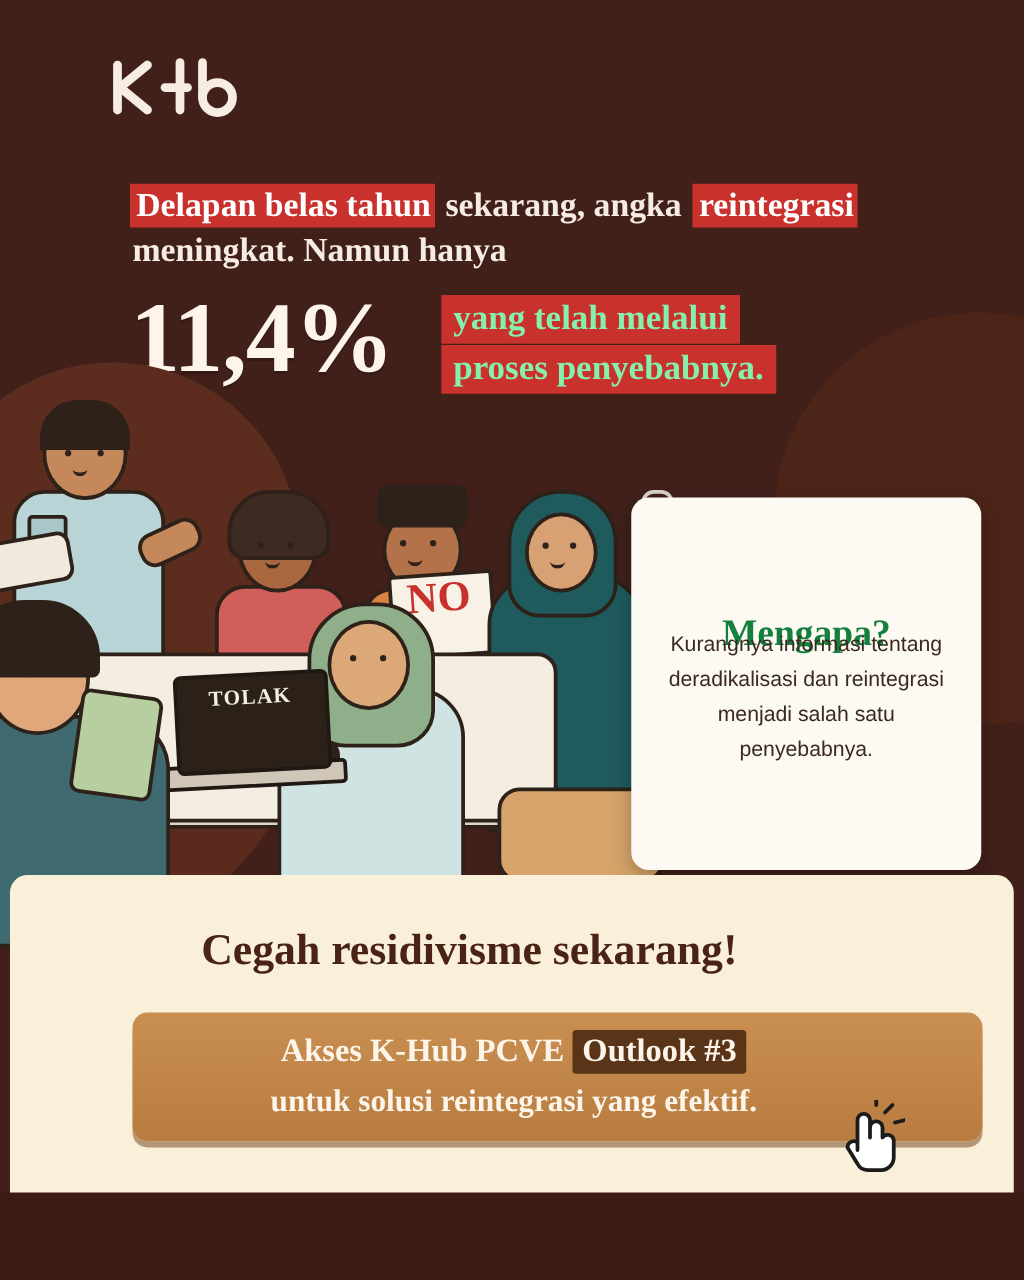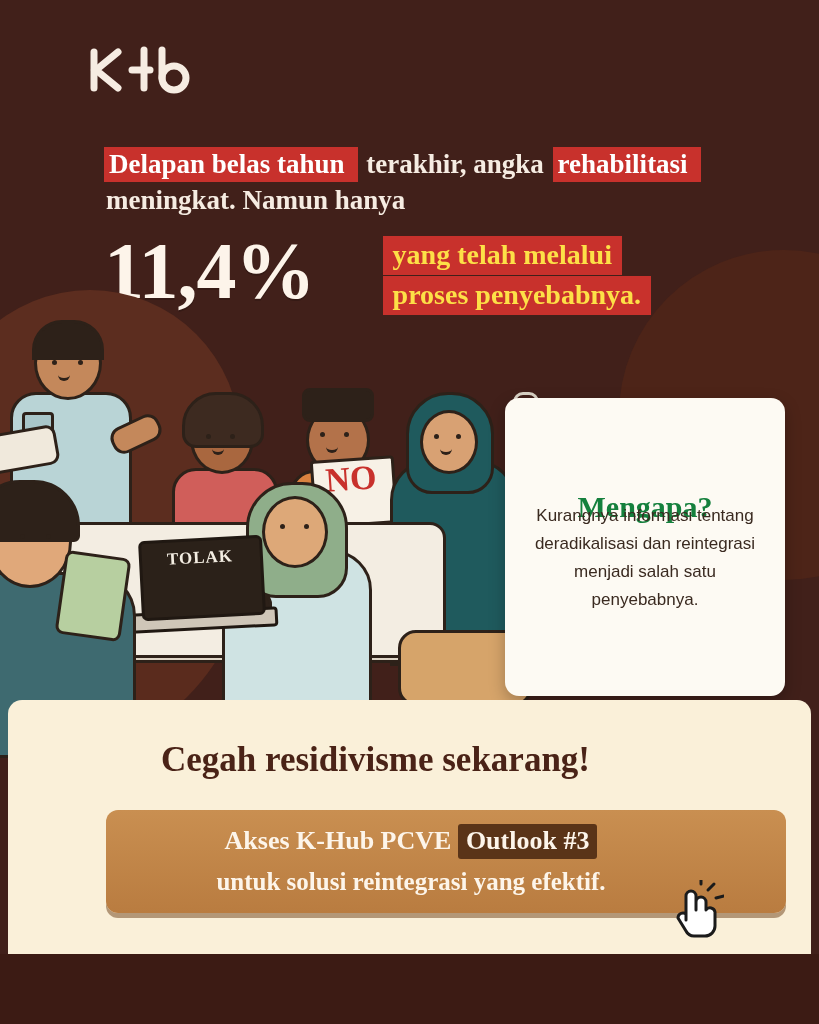--- a/index.html
+++ b/index.html
@@ -57,21 +57,21 @@
     width: 640px;
     font-family: "Liberation Serif", serif;
     font-weight: bold;
     font-size: 27px;
     line-height: 36px;
     color: #f6ece2;
   }
   .hl-mark {
     background: #c8312c;
     color: #fff;
-    padding: 2px 13px 3px 5px;
+    padding: 2px 3px 3px 5px;
     box-decoration-break: clone;
     -webkit-box-decoration-break: clone;
   }
   .hl-plain { padding: 2px 2px 3px 2px; }
 
   .statrow {
     position: absolute;
     left: 104px; top: 228px;
     width: 680px;
     display: flex;
@@ -86,22 +86,21 @@
     letter-spacing: -1px;
     margin-right: 38px;
     text-shadow: 0 2px 0 rgba(0,0,0,0.18);
   }
   .statbox {
     margin-top: 7px;
     font-family: "Liberation Serif", serif;
     font-weight: bold;
     font-size: 28px;
     line-height: 40px;
-    color: #fde047;
-    margin-left: 30px;
+    color: #86efac;
   }
   .statbox span {
     background: #c8312c;
     padding: 3px 10px 5px 10px;
     box-decoration-break: clone;
     -webkit-box-decoration-break: clone;
   }
 
   
   .illus {
@@ -320,22 +319,22 @@
         <path d="M44 26 L62 26"></path>
         <path d="M56 6 L56 44"></path>
         <path d="M74 6 L74 34"></path>
         <path d="M74 34 a12 12 0 1 0 24 0 a12 12 0 1 0 -24 0"></path>
       </g>
     </svg>
   </div>
 
   <div class="headline">
     <span class="hl-mark">Delapan belas tahun</span>
-    <span class="hl-plain">terakhir, angka</span>
-    <span class="hl-mark">rehabilitasi</span>
+    <span class="hl-plain">sekarang, angka</span>
+    <span class="hl-mark">reintegrasi</span>
     <br>
     <span class="hl-plain">meningkat. Namun hanya</span>
   </div>
 
   <div class="statrow">
     <div class="bignum">11,4%</div>
     <div class="statbox">
       <span>yang telah melalui</span><br>
       <span>proses penyebabnya.</span>
     </div>

